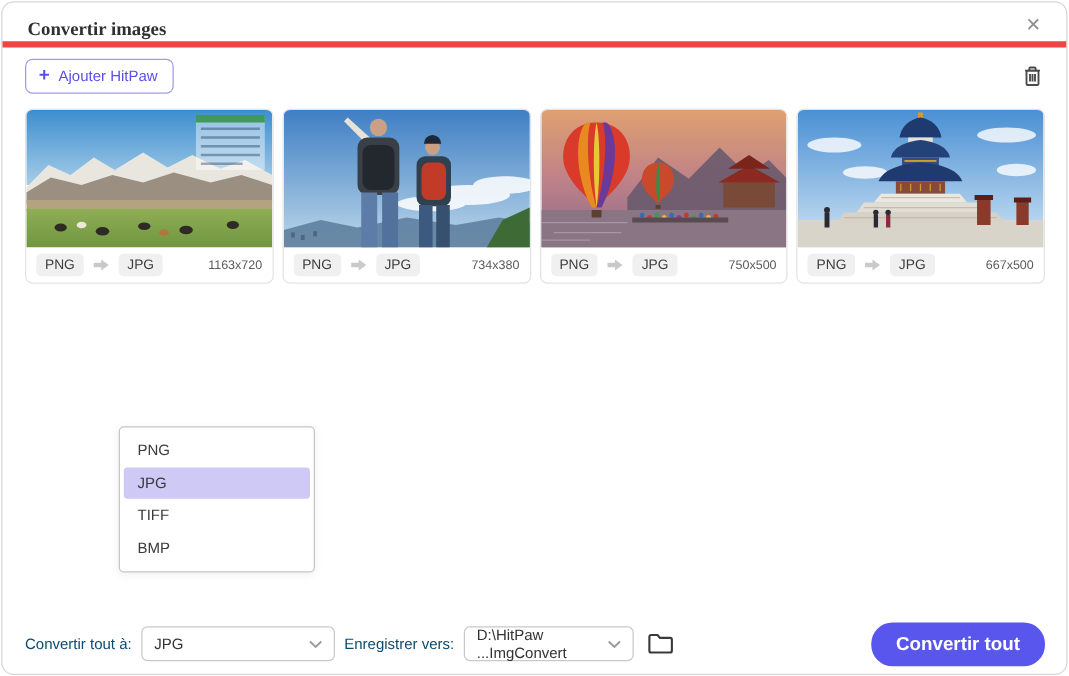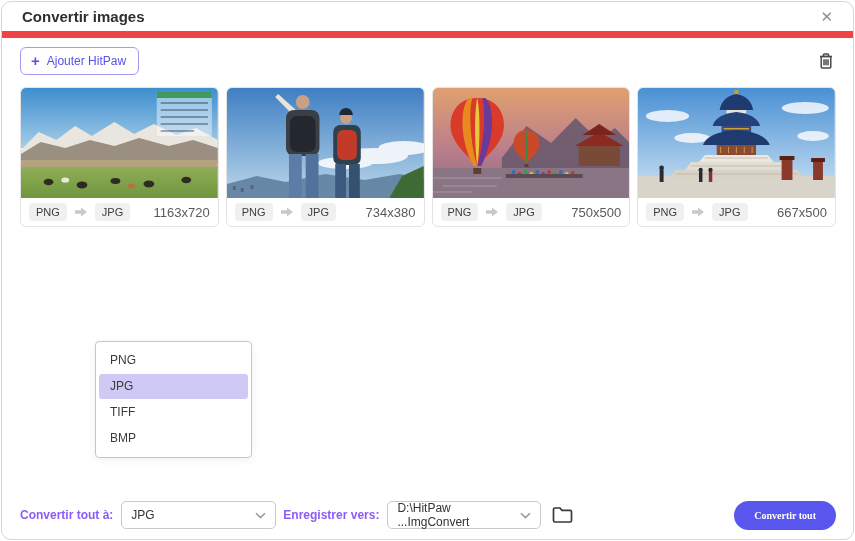--- a/index.html
+++ b/index.html
@@ -2,68 +2,68 @@
 <html><head>
 <meta charset="utf-8">
 <style>
   * { margin:0; padding:0; box-sizing:border-box; }
   html,body { width:855px; height:541px; background:#fff; font-family:"Liberation Sans", sans-serif; }
   .window {
     position:absolute; left:1px; top:1px; width:853px; height:539px;
     background:#fff; border:1px solid #d6d6d6; border-radius:10px;
   }
   
-  .titlebar { height:36px; display:flex; align-items:center; padding:0 16px 0 20px; border-bottom:7px solid #ef4444; }
+  .titlebar { height:36px; display:flex; align-items:flex-end; padding:0 16px 0 20px; border-bottom:5px solid #ef4444;font-family:Liberation Serif, serif; }
   .title { font-size:15px; font-weight:bold; color:#2f2f2f; }
   .close-btn { margin-left:auto; font-size:15px; color:#8f8f8f; cursor:pointer; line-height:1; padding:4px; }
   
   .toolbar { display:flex; align-items:center; padding:9px 17px 0 18px; }
   .add-btn {
     display:inline-flex; align-items:center; gap:7px; background:#fff;
     border:1px solid #a29af2; border-radius:6px; padding:5px 12px 6px 10px;
     color:#5a50e8; font-size:12px; cursor:pointer;
   }
   .add-btn .plus { font-size:15px; font-weight:bold; line-height:1; }
   .trash { margin-left:auto; cursor:pointer; display:flex; }
   
   .cards { display:grid; grid-template-columns:repeat(4,1fr); gap:7px; padding:12px 17px 0 18px; }
   .card { border:1px solid #e3e3e3; border-radius:6px; overflow:hidden; background:#fff; }
   .thumb { height:110px; display:block; }
   .thumb svg { width:100%; height:110px; display:block; }
   .card-footer { height:28px; display:flex; align-items:center; gap:7px; padding:0 8px; }
   .pill { background:#f0f0f0; border-radius:4px; padding:3px 7px; font-size:11px; color:#3d3d3d; }
-  .dims { margin-left:auto; font-size:13px; color:#5a5a5a; }
+  .dims { margin-left:auto; font-size:10px; color:#5a5a5a; }
   .fmt-arrow { display:flex; }
   
   .dropdown-panel {
     position:absolute; left:93px; top:339px; width:157px;
     background:#fff; border:1px solid #c6c6c6; border-radius:4px;
     padding:5px 3px; box-shadow:0 2px 8px rgba(0,0,0,0.06); z-index:5;
   }
   .dropdown-panel .opt {
     height:25px; line-height:25px; padding-left:11px; font-size:12px; color:#3a3a3a;
     border-radius:3px; margin:1px 0; cursor:pointer; list-style:none;
   }
   .opt-selected { background:#cfc9f6; }
   .opt-hover { background:#e9e9e9; }
   
   .footbar { position:absolute; left:0; right:0; bottom:7px; height:34px; display:flex; align-items:center; padding:0 17px 0 18px; }
-  .foot-label { font-size:12px; color:#8b5cf6; white-space:nowrap;font-weight:bold; }
+  .foot-label { font-size:12px; color:#0c4a6e; white-space:nowrap; }
   .select {
     display:flex; align-items:center; height:28px; border:1px solid #c9c9c9; border-radius:5px;
     background:#fff; padding:0 9px; font-size:12px; color:#333; cursor:pointer;
   }
   .select .chev { margin-left:auto; display:flex; }
   .select-format { width:155px; margin-left:8px; }
-  .select-path  { width:154px; margin-left:8px; }
+  .select-path  { width:136px; margin-left:8px; }
   .save-label { margin-left:7px;text-align:center; }
   .folder-btn { margin-left:11px; display:flex; cursor:pointer; }
   .convert-btn {
     margin-left:auto; background:#5956ee; color:#fff; border:none; border-radius:17px;
-    font-size:10px; font-weight:bold; padding:9px 20px; cursor:pointer; font-family:Liberation Serif, serif;
+    font-size:15px; font-weight:bold; padding:9px 20px; cursor:pointer; font-family:Liberation Sans, sans-serif;
   }
 </style>
 </head>
 <body>
 
 <div class="window">
 
   <div class="titlebar">
     <span class="title">Convertir images</span>
     <span class="close-btn">✕</span>

